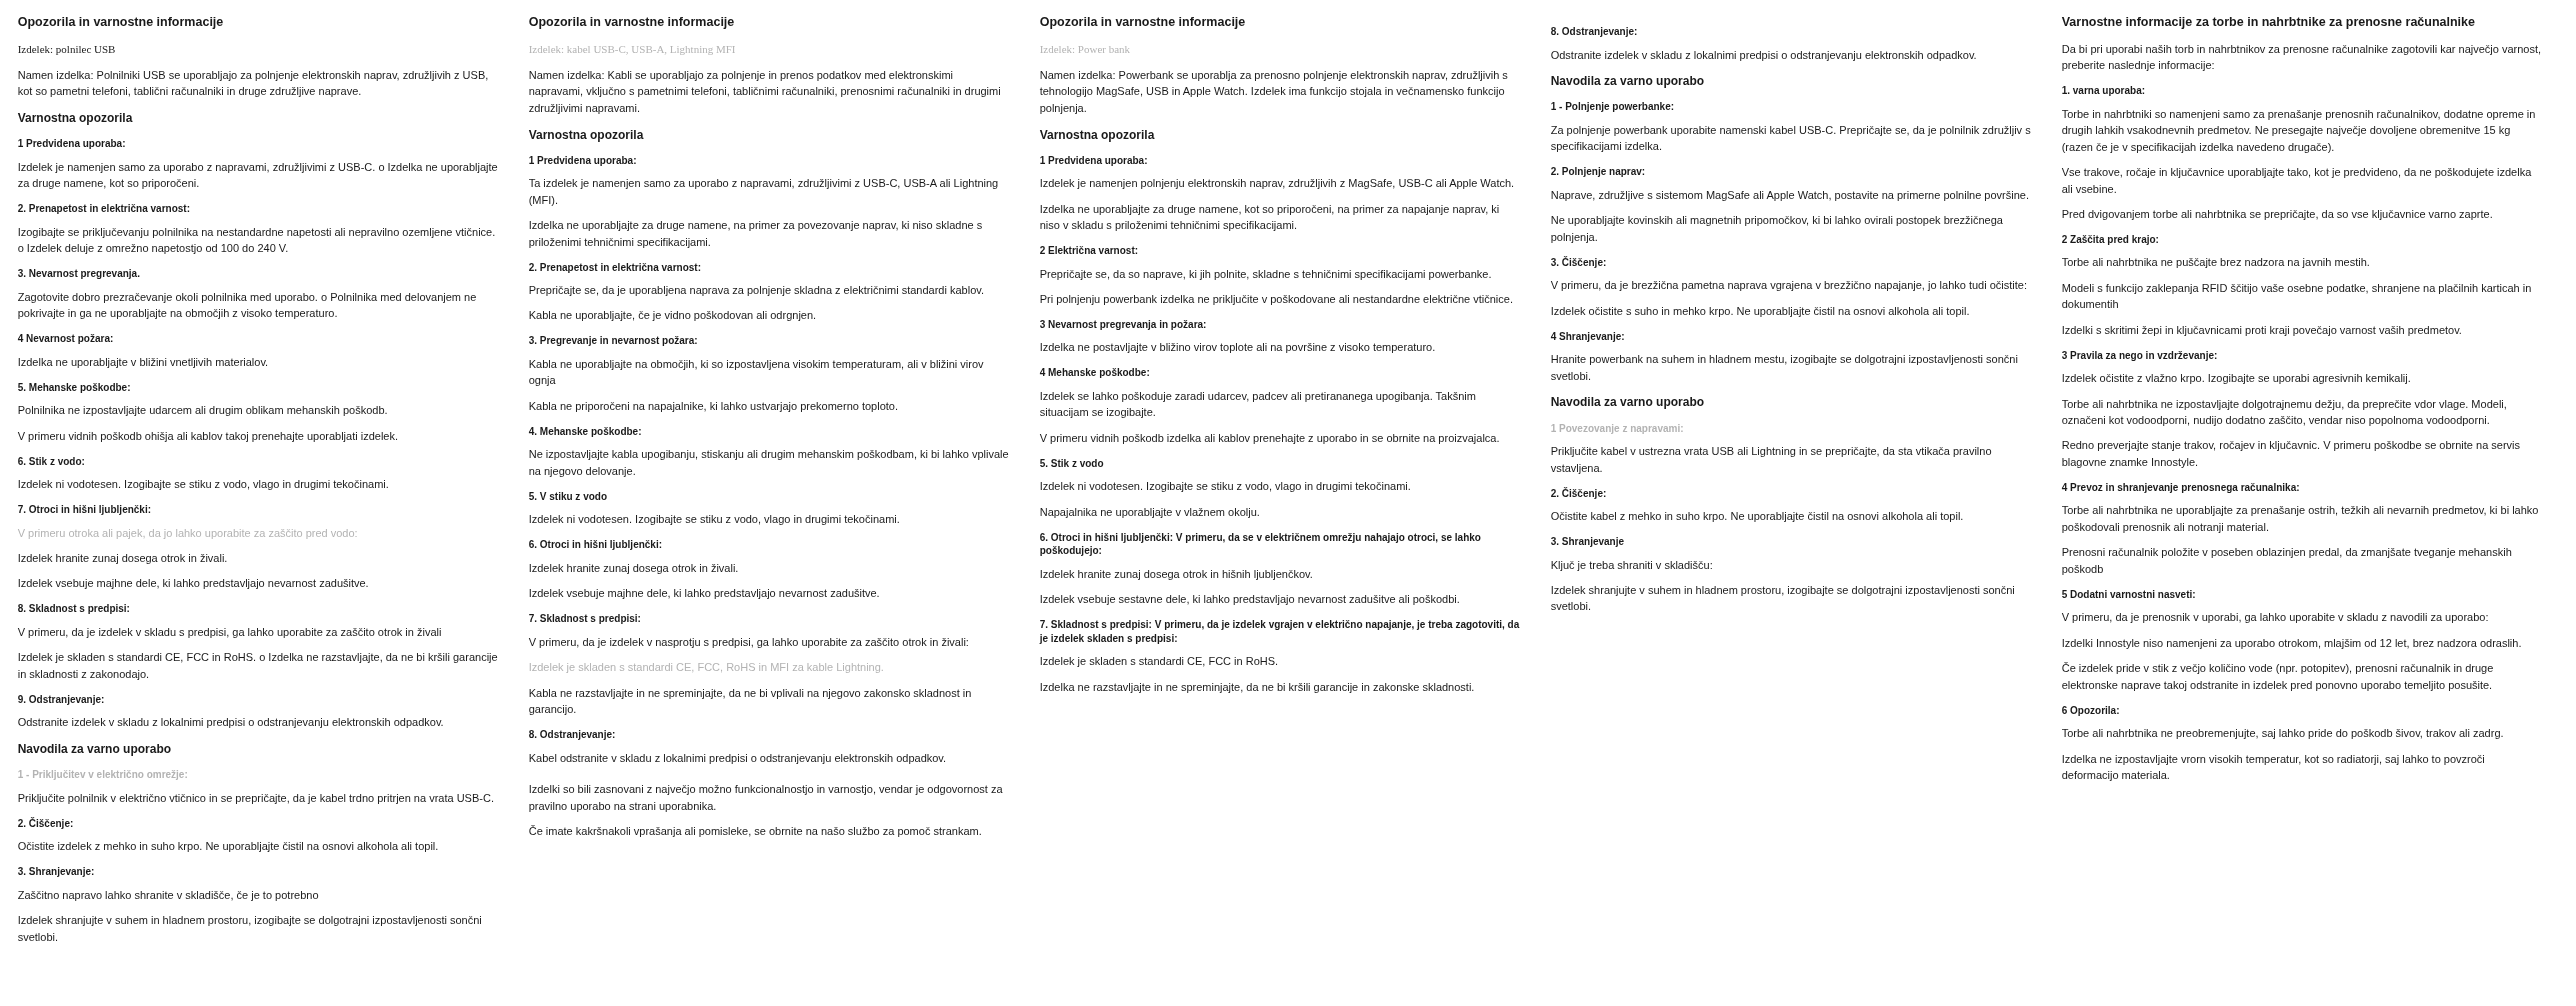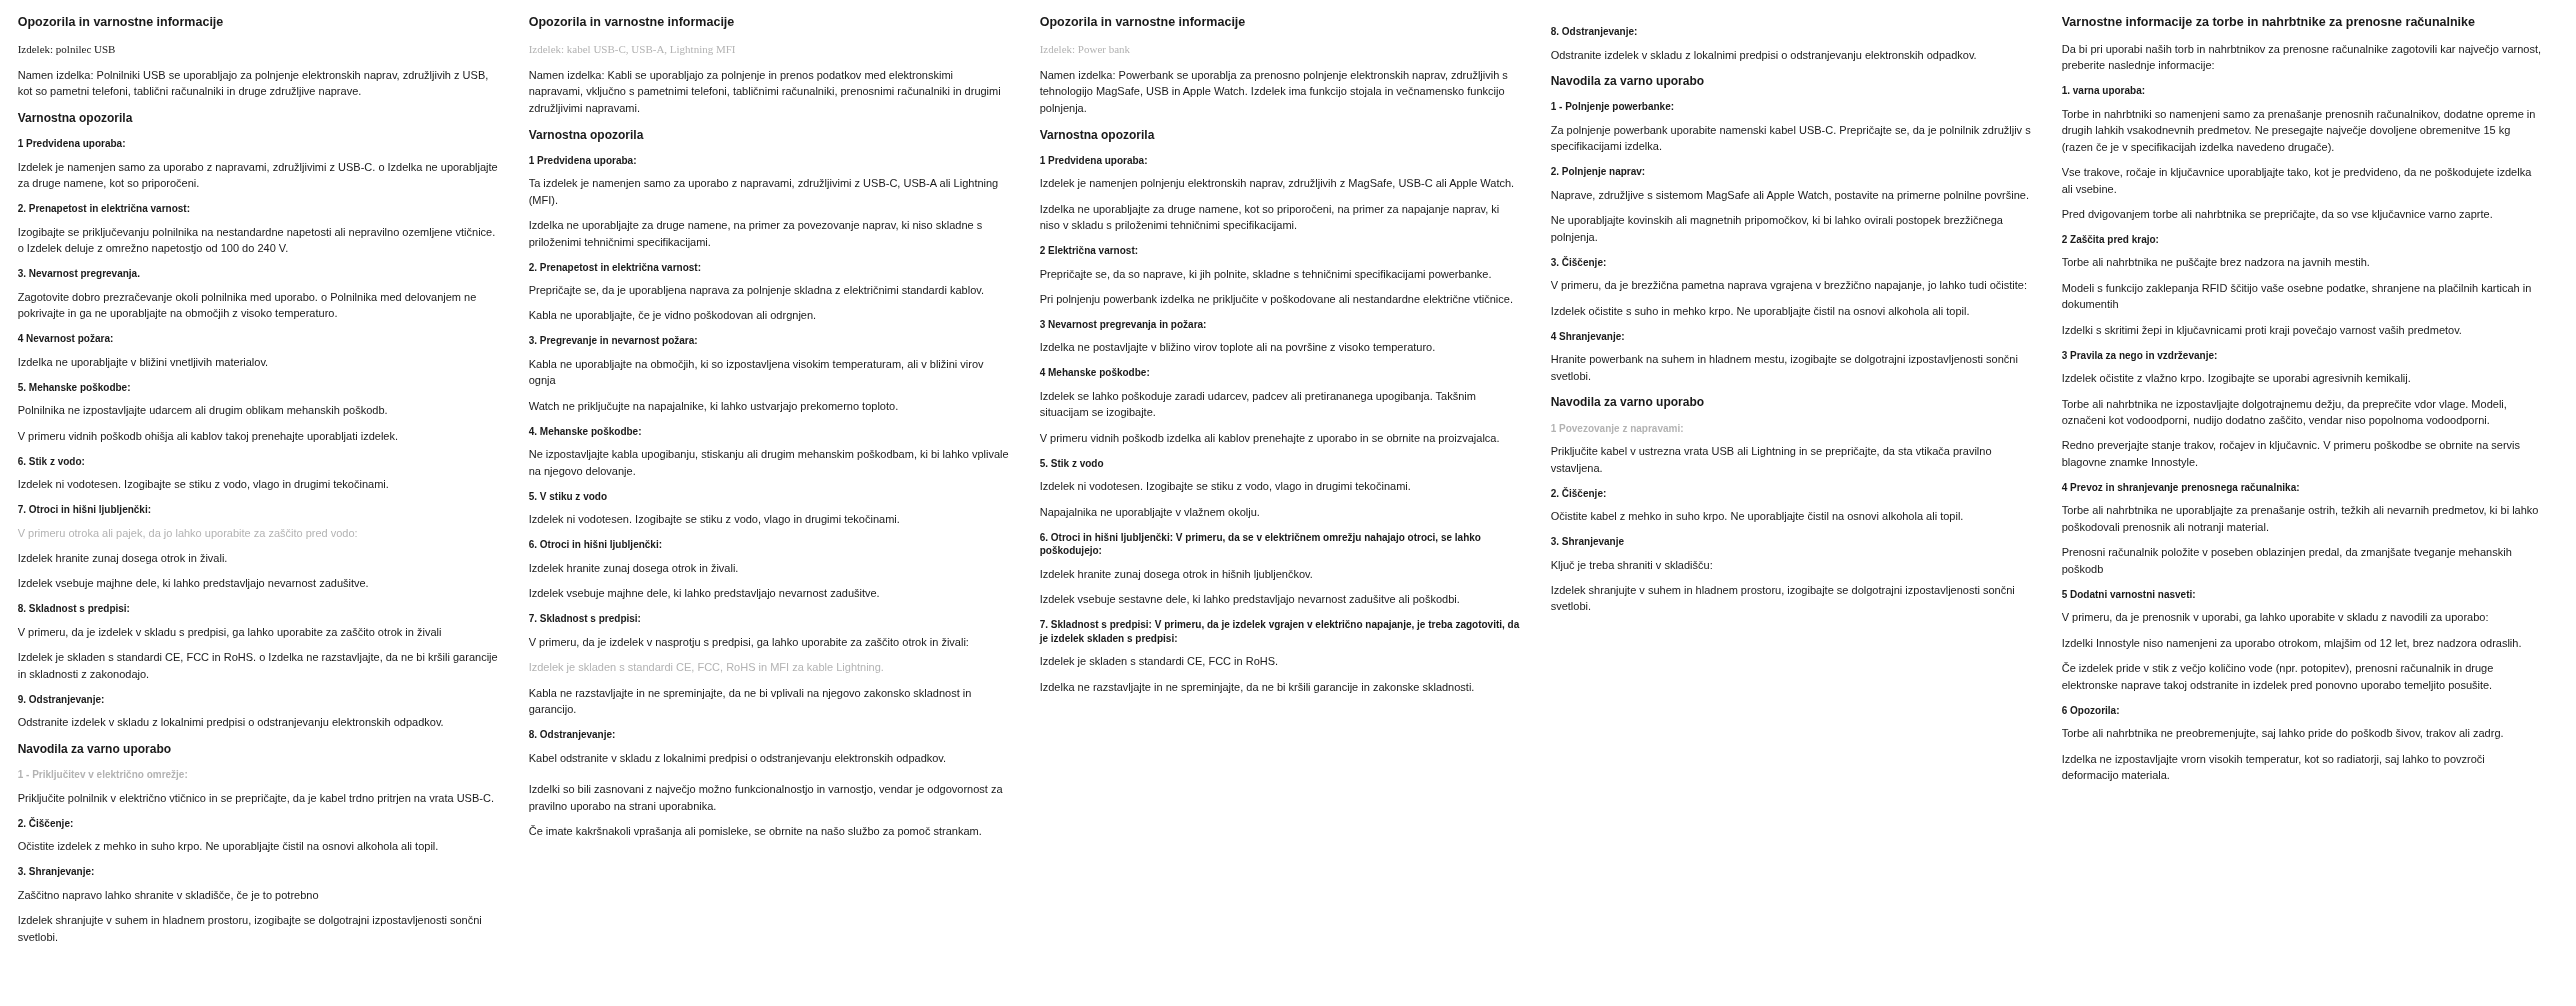--- a/index.html
+++ b/index.html
@@ -119,21 +119,21 @@
         <p class="body">Namen izdelka: Kabli se uporabljajo za polnjenje in prenos podatkov med elektronskimi napravami, vključno s pametnimi telefoni, tabličnimi računalniki, prenosnimi računalniki in drugimi združljivimi napravami.</p>
         <h3 class="sec-title">Varnostna opozorila</h3>
         <h4 class="sub-title">1 Predvidena uporaba:</h4>
         <p class="body">Ta izdelek je namenjen samo za uporabo z napravami, združljivimi z USB-C, USB-A ali Lightning (MFI).</p>
         <p class="body">Izdelka ne uporabljajte za druge namene, na primer za povezovanje naprav, ki niso skladne s priloženimi tehničnimi specifikacijami.</p>
         <h4 class="sub-title">2. Prenapetost in električna varnost:</h4>
         <p class="body">Prepričajte se, da je uporabljena naprava za polnjenje skladna z električnimi standardi kablov.</p>
         <p class="body">Kabla ne uporabljajte, če je vidno poškodovan ali odrgnjen.</p>
         <h4 class="sub-title">3. Pregrevanje in nevarnost požara:</h4>
         <p class="body">Kabla ne uporabljajte na območjih, ki so izpostavljena visokim temperaturam, ali v bližini virov ognja</p>
-        <p class="body">Watch ne priključujte na napajalnike, ki lahko ustvarjajo prekomerno toploto.</p>
+        <p class="body">Kabla ne priporočeni na napajalnike, ki lahko ustvarjajo prekomerno toploto.</p>
         <h4 class="sub-title">4. Mehanske poškodbe:</h4>
         <p class="body">Ne izpostavljajte kabla upogibanju, stiskanju ali drugim mehanskim poškodbam, ki bi lahko vplivale na njegovo delovanje.</p>
         <h4 class="sub-title">5. V stiku z vodo</h4>
         <p class="body">Izdelek ni vodotesen. Izogibajte se stiku z vodo, vlago in drugimi tekočinami.</p>
         <h4 class="sub-title">6. Otroci in hišni ljubljenčki:</h4>
         <p class="body">Izdelek hranite zunaj dosega otrok in živali.</p>
         <p class="body">Izdelek vsebuje majhne dele, ki lahko predstavljajo nevarnost zadušitve.</p>
         <h4 class="sub-title">7. Skladnost s predpisi:</h4>
         <p class="body">V primeru, da je izdelek v nasprotju s predpisi, ga lahko uporabite za zaščito otrok in živali:</p>
         <p class="body faded">Izdelek je skladen s standardi CE, FCC, RoHS in MFI za kable Lightning.</p>

